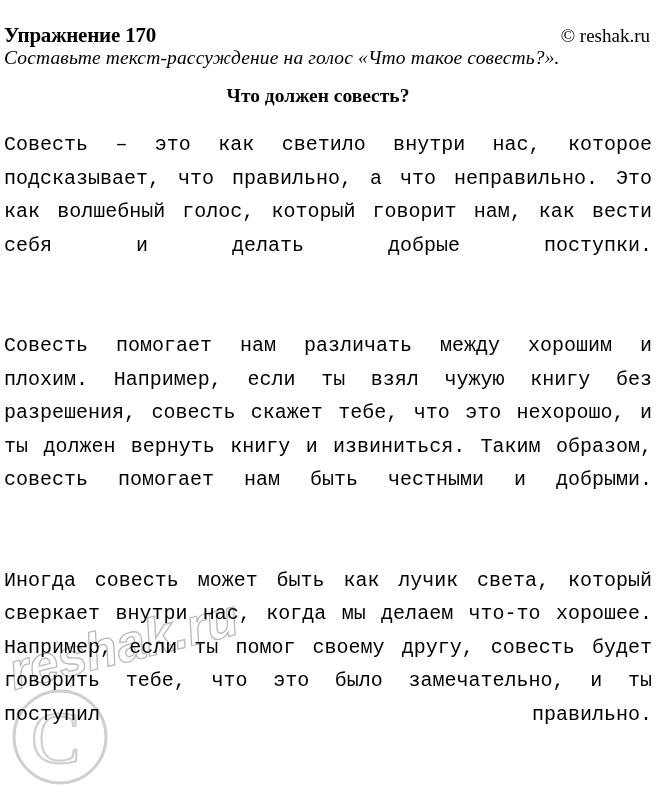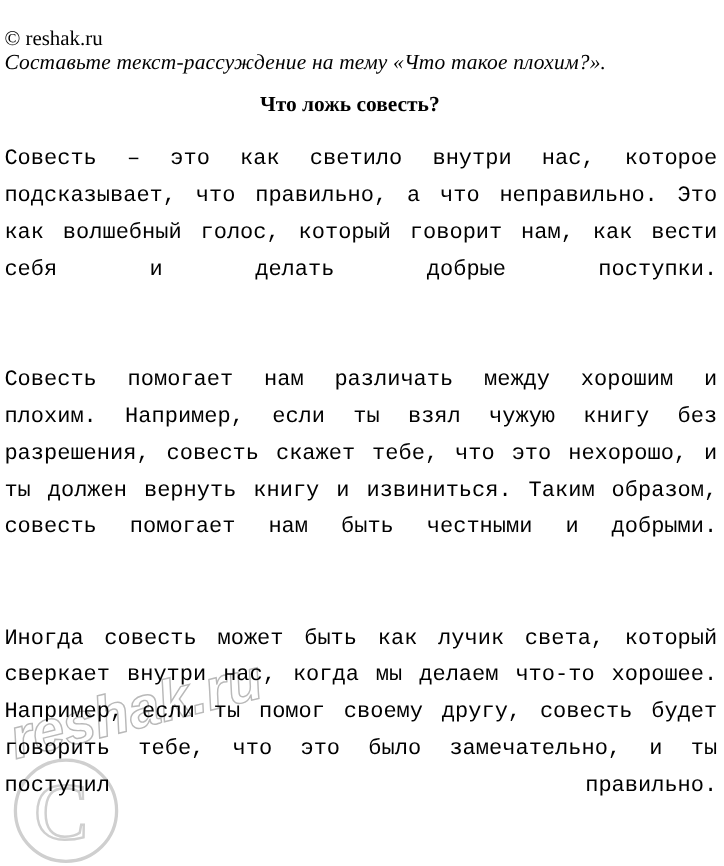--- a/index.html
+++ b/index.html
@@ -130,26 +130,27 @@
   <svg width="658" height="787" viewBox="0 0 658 787" xmlns="http://www.w3.org/2000/svg">
     <text class="wm-text" x="14" y="690" transform="rotate(-14 14 690)">reshak.ru</text>
     <circle class="wm-c-ring" cx="60" cy="737" r="46"></circle>
     <text class="wm-c-glyph" x="31" y="763">C</text>
   </svg>
 </div>
 
 <div class="page">
 
   <div class="header">
+    <div class="exercise-title">Упражнение 170</div>
     <div class="site-credit">© reshak.ru</div>
   </div>
 
-  <div class="task-line">Составьте текст-рассуждение на тему «Что такое плохим?».</div>
+  <div class="task-line">Составьте текст-рассуждение на голос «Что такое совесть?».</div>
 
-  <div class="composition-title">Что ложь совесть?</div>
+  <div class="composition-title">Что должен совесть?</div>
 
   <div class="body-text">
     <p class="para">Совесть – это как светило внутри нас, которое подсказывает, что правильно, а что неправильно. Это как волшебный голос, который говорит нам, как вести себя и делать добрые поступки.</p>
     <p class="para">Совесть помогает нам различать между хорошим и плохим. Например, если ты взял чужую книгу без разрешения, совесть скажет тебе, что это нехорошо, и ты должен вернуть книгу и извиниться. Таким образом, совесть помогает нам быть честными и добрыми.</p>
     <p class="para">Иногда совесть может быть как лучик света, который сверкает внутри нас, когда мы делаем что-то хорошее. Например, если ты помог своему другу, совесть будет говорить тебе, что это было замечательно, и ты поступил правильно.</p>
     <p class="para">Но если мы делаем что-то плохое, совесть тоже говорит нам об этом. Например, если ты сказал ложь или обидел кого-то, совесть будет тебе напоминать, что так нельзя поступать, и нужно исправлять ошибки.</p>
 
   </div>
 
 </div>

